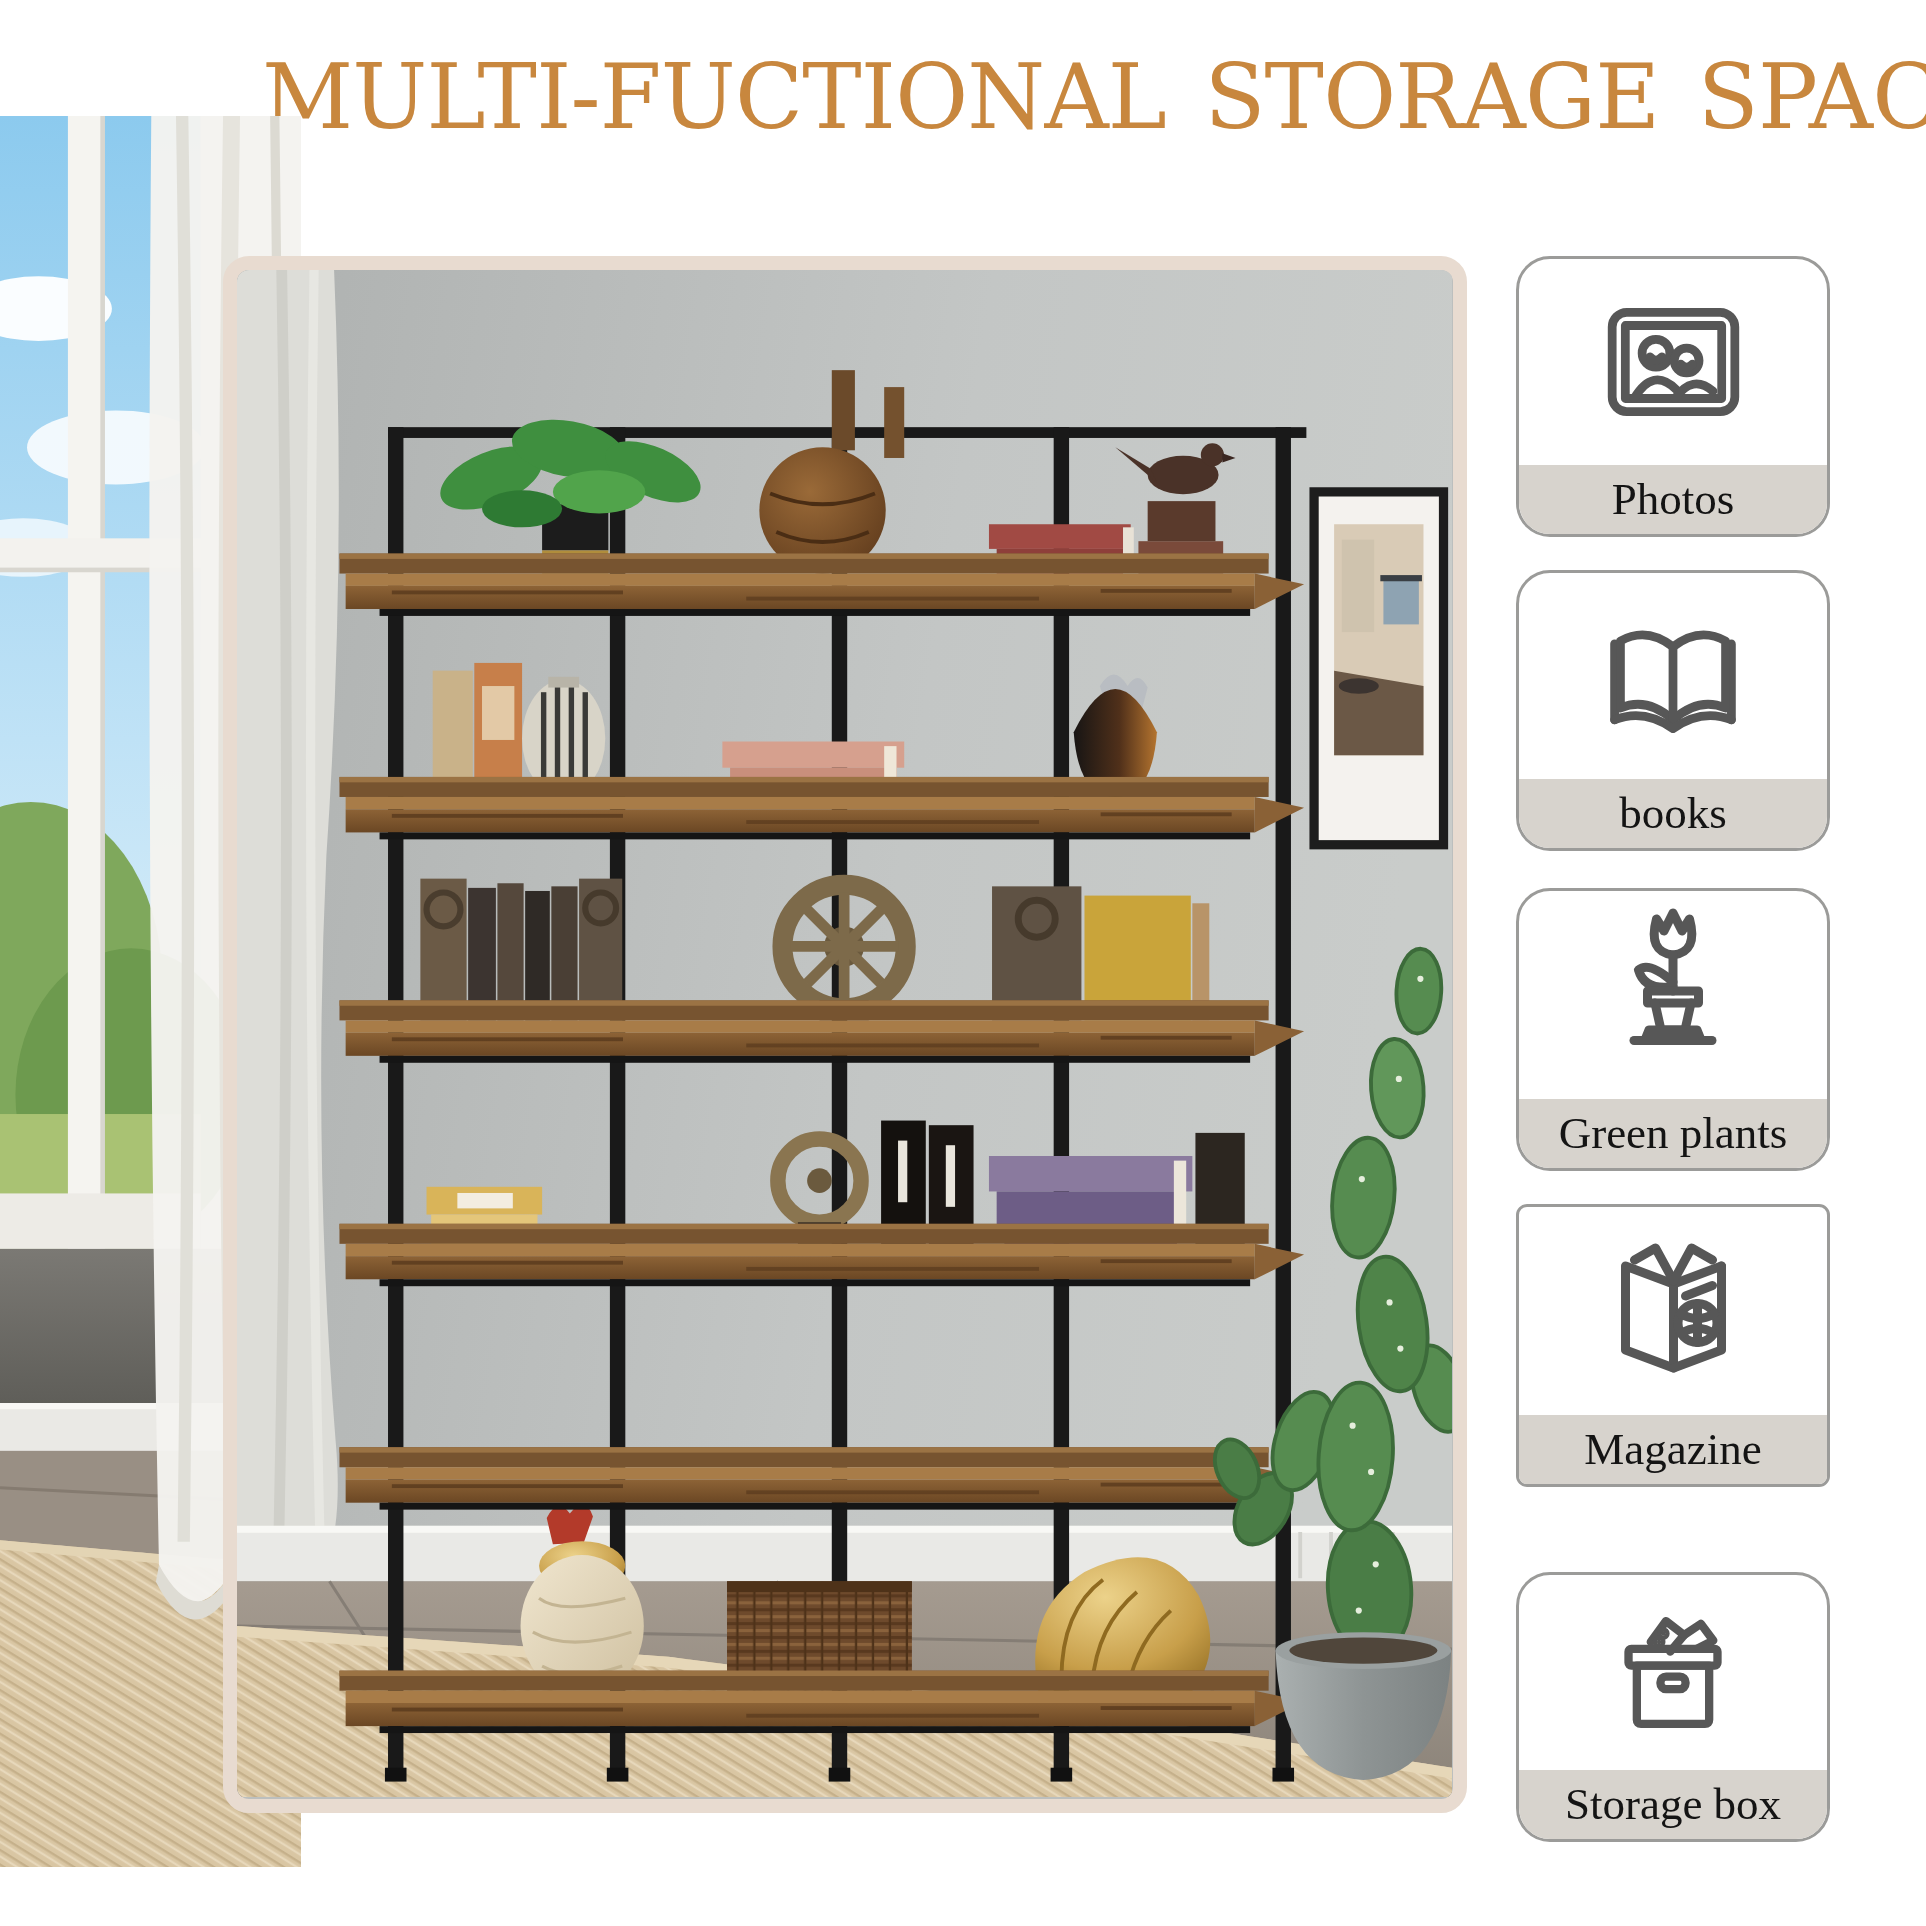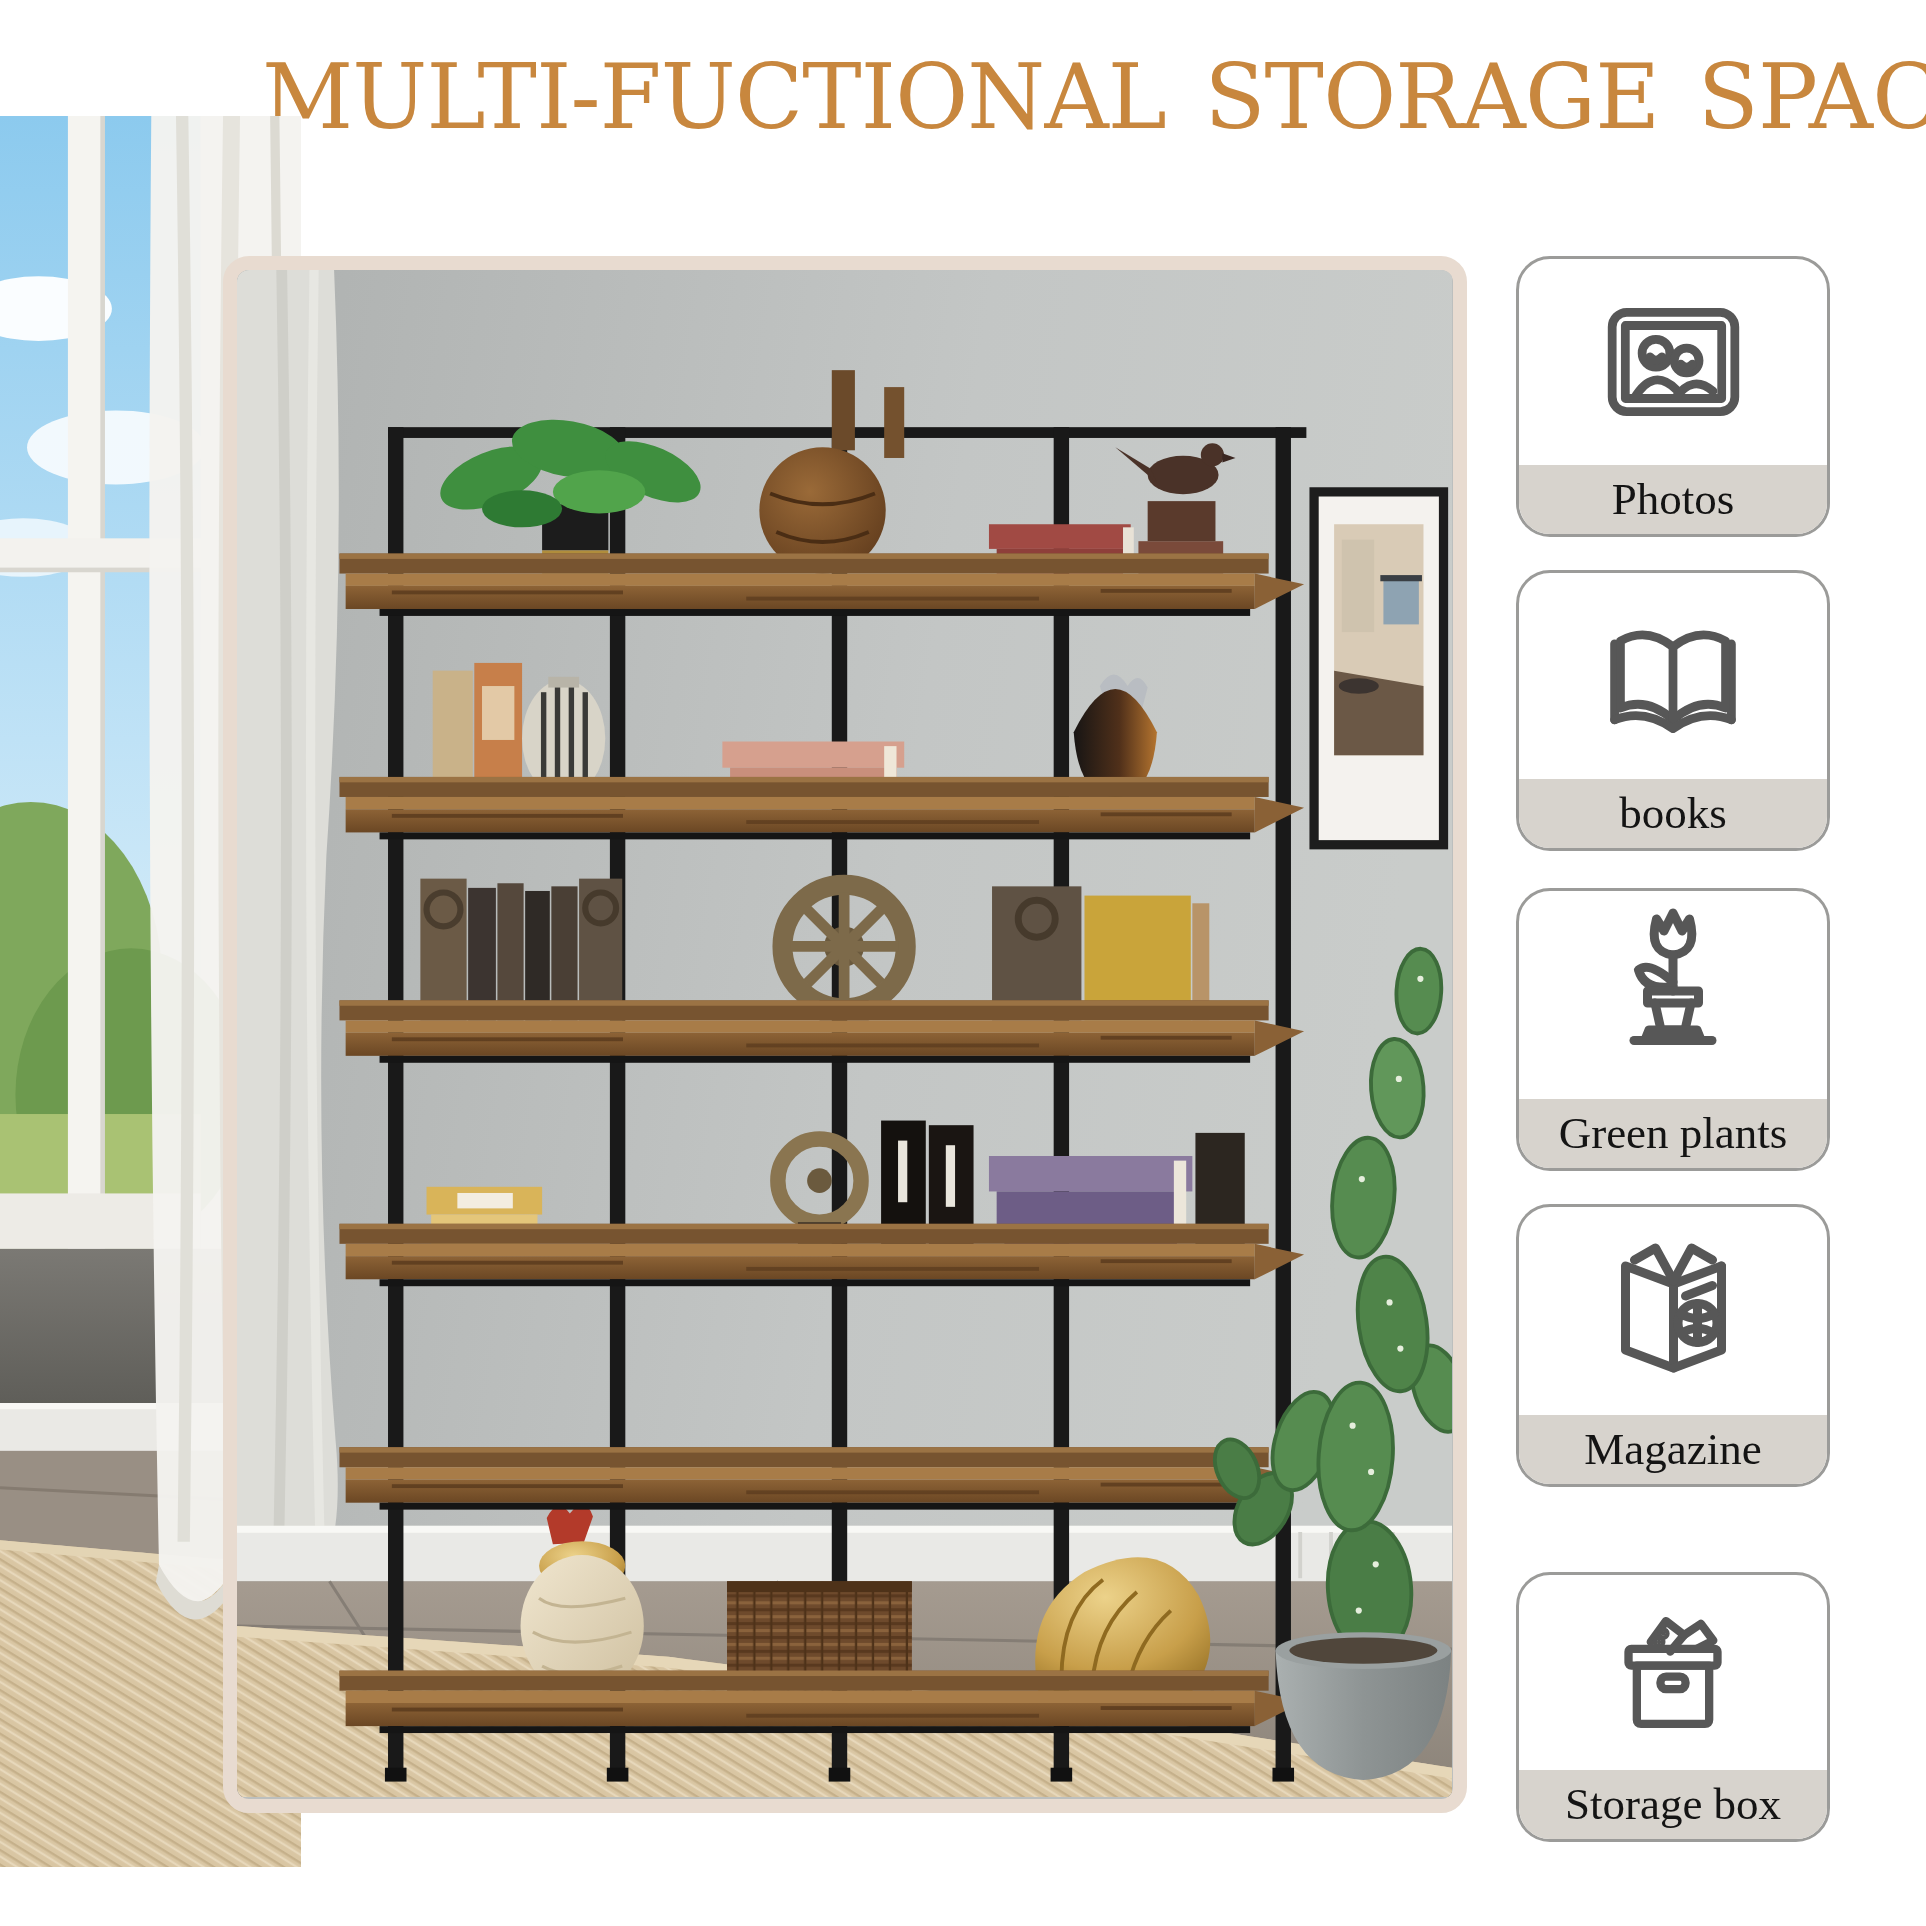--- a/index.html
+++ b/index.html
@@ -16,21 +16,21 @@
          box-sizing:border-box;border:14.6px solid #e8dbd0;border-radius:26px;
          overflow:hidden;background:#bcbfbe;}
   
   .badge{position:absolute;left:1516px;width:314px;z-index:3;box-sizing:border-box;
          background:#ffffff;border:3.1px solid #9b9b99;border-radius:34px;overflow:hidden;
          display:flex;flex-direction:column;}
   .badge .ic{flex:1;display:flex;align-items:center;justify-content:center;}
   .badge .lbl{height:69px;line-height:69px;background:#d7d3cd;text-align:center;
               font-size:45px;color:#141414;font-family:"Liberation Serif",serif;}
   .b1{top:256px;height:281px;} .b2{top:570px;height:281px;} .b3{top:888px;height:283px;gap:44px;}
-  .b4{top:1204px;height:283px;} .b5{top:1572px;height:270px;}
+  .b4{top:1204px;height:283px;border-radius:11px;} .b5{top:1572px;height:270px;}
   .icon{stroke:#575757;fill:none;stroke-width:6;stroke-linecap:round;stroke-linejoin:round;}
 </style>
 </head>
 <body>
 
 <div id="canvas">
 
   <div class="title">MULTI-FUCTIONAL STORAGE SPACE</div>
 
   <svg class="strip" viewBox="0 0 390 2272" preserveAspectRatio="none">

